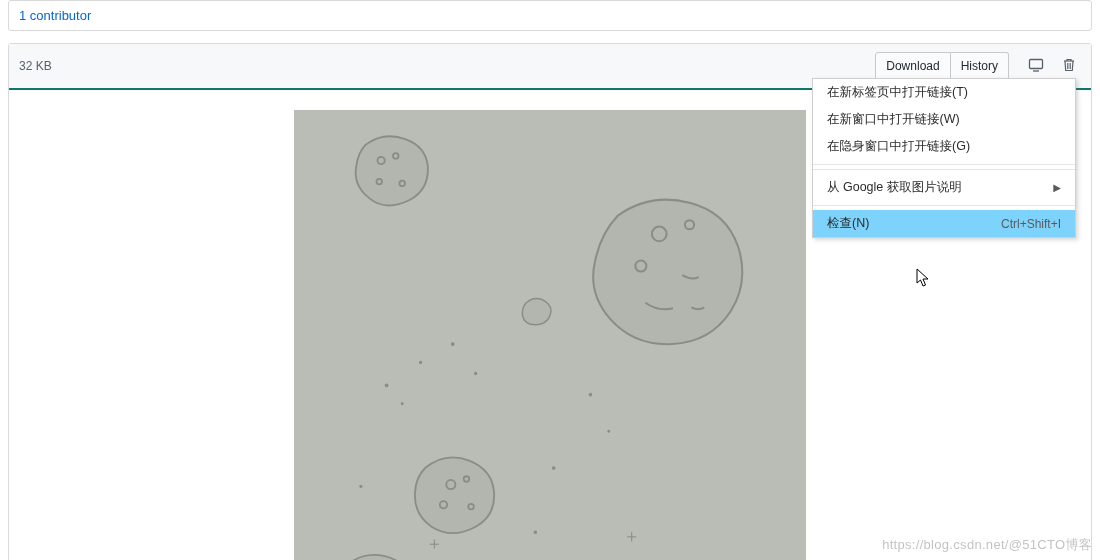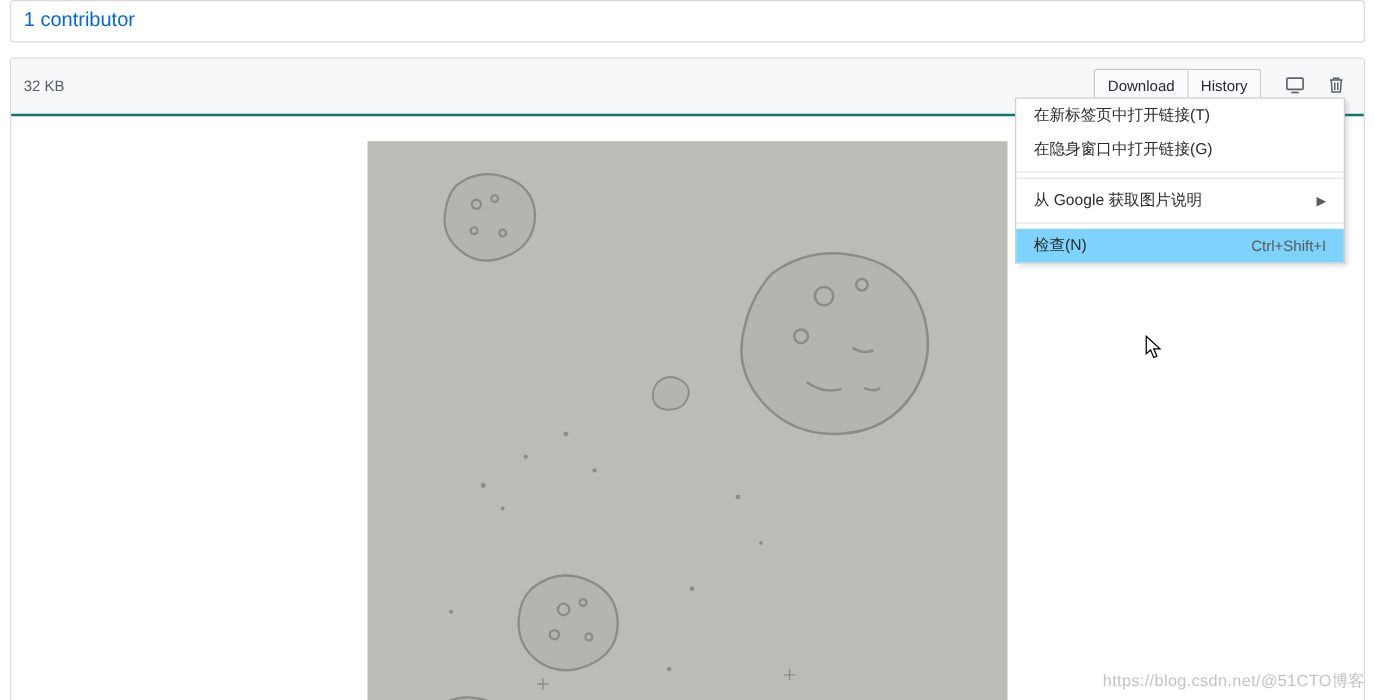--- a/index.html
+++ b/index.html
@@ -13,21 +13,21 @@
     overflow: hidden;
     position: relative;
   }
   .contributors-box {
     margin: 0 8px 12px 8px;
     border: 1px solid #d9d9d9;
     border-radius: 3px;
     padding: 7px 10px;
     background: #fff;
   }
-  .contributors-box a { color: #0366d6; text-decoration: none; font-size: 16px; }
+  .contributors-box a { color: #0366d6; text-decoration: none; font-size: 13px; }
 
   .file-box {
     margin: 0 8px 0 8px;
     border: 1px solid #d9d9d9;
     border-radius: 3px;
     background: #fff;
   }
   .file-header {
     background: #f6f8fa;
     border-bottom: 2px solid #0f766e;
@@ -223,20 +223,23 @@
       </svg>
     </div>
   </div>
 </div>
 
 <div class="context-menu">
   <div class="ctx-item">
     <span>在新标签页中打开链接(T)</span>
   </div>
   <div class="ctx-item">
+    <span>在新窗口中打开链接(W)</span>
+  </div>
+  <div class="ctx-item">
     <span>在隐身窗口中打开链接(G)</span>
   </div>
   <div class="ctx-sep"></div>
   <div class="ctx-sep"></div>
   <div class="ctx-item">
     <span>从 Google 获取图片说明</span>
     <span class="ctx-arrow">▶</span>
   </div>
   <div class="ctx-sep"></div>
   <div class="ctx-item highlight">

